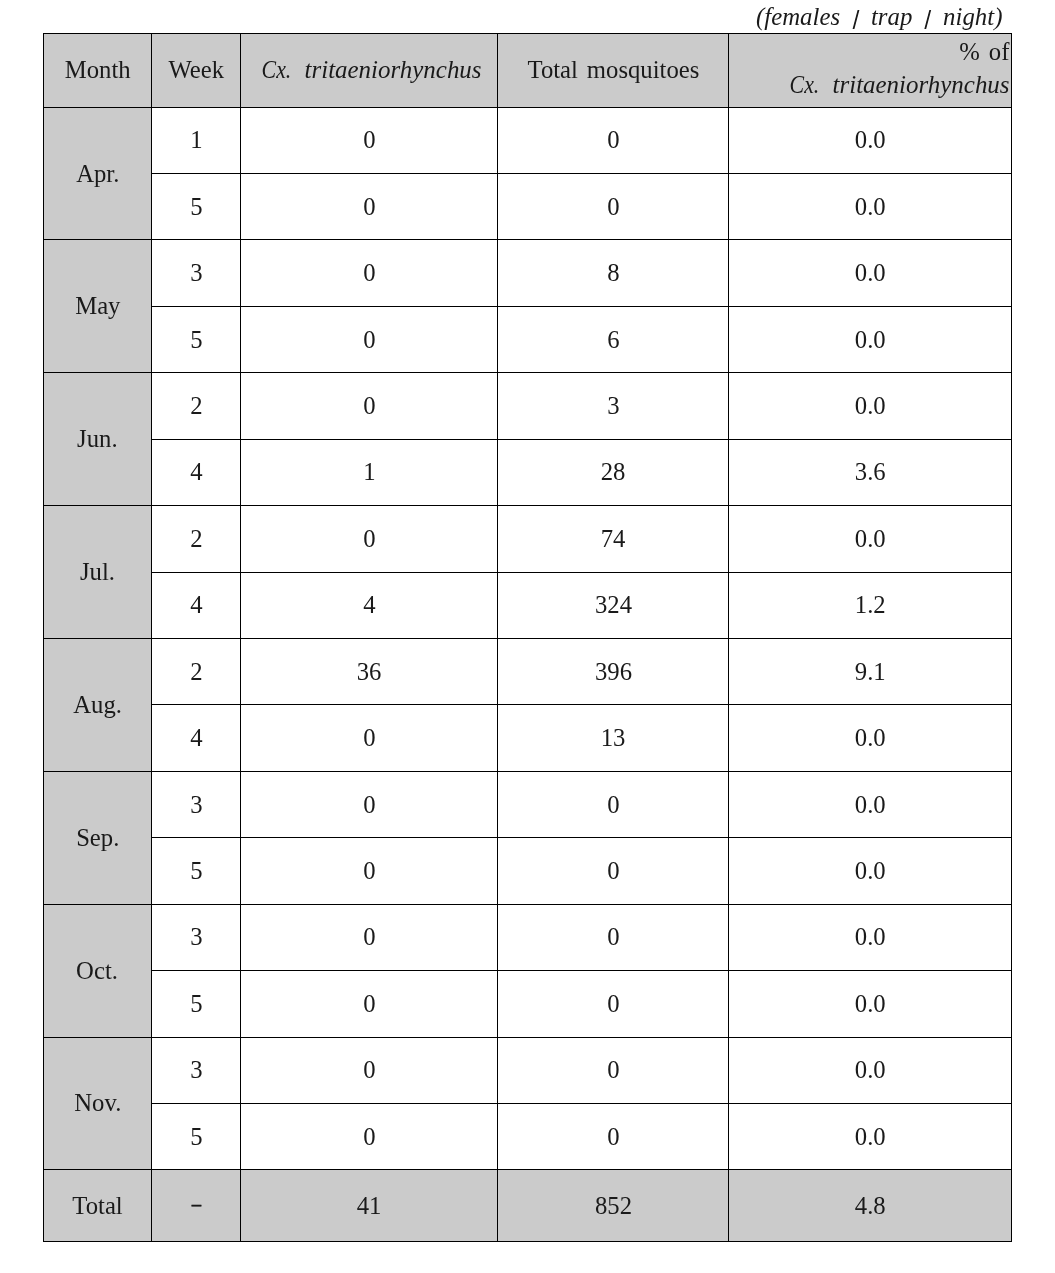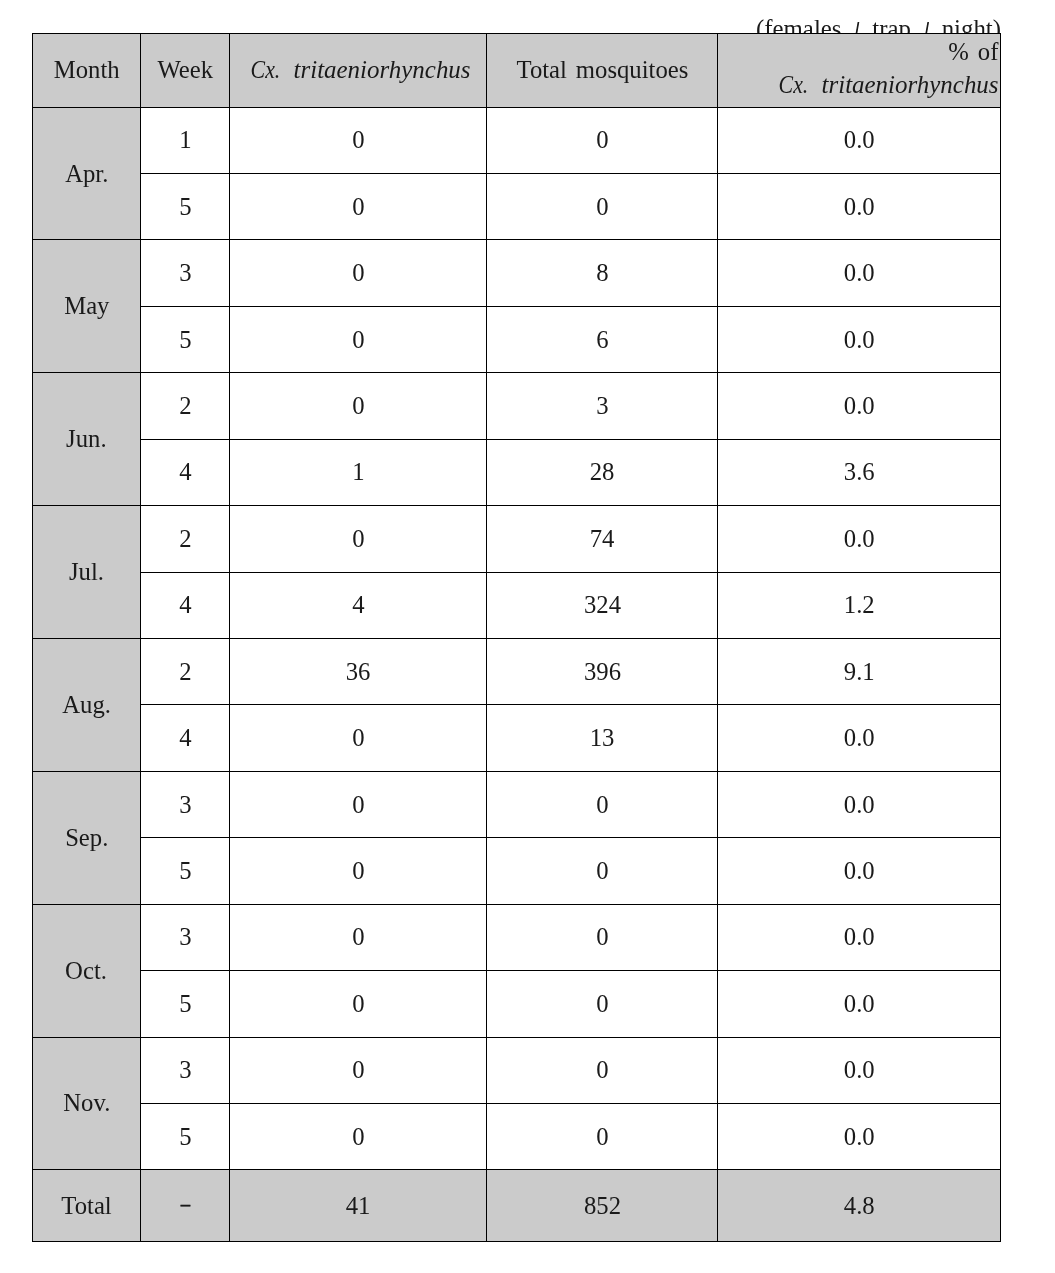--- a/index.html
+++ b/index.html
@@ -2,26 +2,26 @@
 <html><head>
 <meta charset="utf-8">
 <title>Mosquito surveillance table</title>
 <style>
   html,body{margin:0;padding:0;background:#ffffff;}
   body{width:1055px;height:1273px;overflow:hidden;
        font-family:"Liberation Serif",serif;color:#1a1a1a;
        -webkit-font-smoothing:antialiased;}
   .page{position:relative;width:1055px;height:1273px;}
 
-  .unitline{position:absolute;left:756px;top:16px;font-size:26px;line-height:1;white-space:nowrap;}
+  .unitline{position:absolute;left:756px;top:4px;font-size:26px;line-height:1;white-space:nowrap;font-style:italic;}
   .unitline .sx{display:inline-block;transform:scaleX(0.955);transform-origin:left center;}
   .slash{display:inline-block;transform:scaleX(0.52);-webkit-text-stroke:2.0px currentColor;position:relative;top:2.5px;}
   .wsp{display:inline-block;width:12.5px;}
 
-  .tbl{position:absolute;left:32px;top:33.3px;width:968px;border-collapse:collapse;table-layout:fixed;}
+  .tbl{position:absolute;left:43px;top:33.3px;width:968px;border-collapse:collapse;table-layout:fixed;}
   .tbl td,.tbl th{border:1px solid #000;font-weight:normal;padding:0;
                   text-align:center;vertical-align:middle;font-size:26px;line-height:1.15;}
   .sx{display:inline-block;transform:scaleX(0.95);transform-origin:center;}
   .sx.it{transform:scaleX(0.96);position:relative;left:3px;}
   .shade{background:#cbcbcb;}
   .hdr{height:73.3px;}
   .hdr th>.sx{position:relative;top:-1px;}
   .drow{height:66.43px;}
   .trow{height:72.0px;}
   .it{font-style:italic;}

